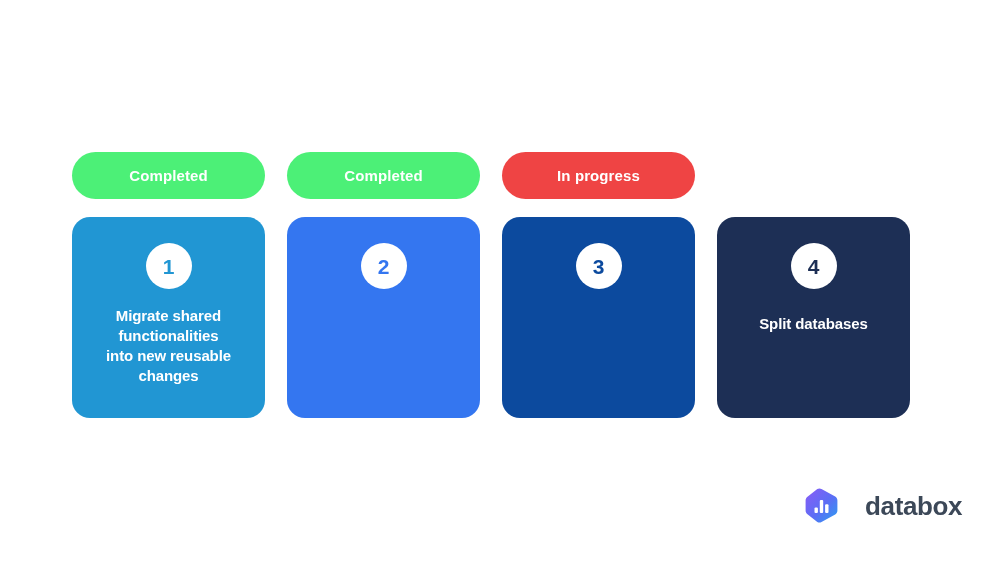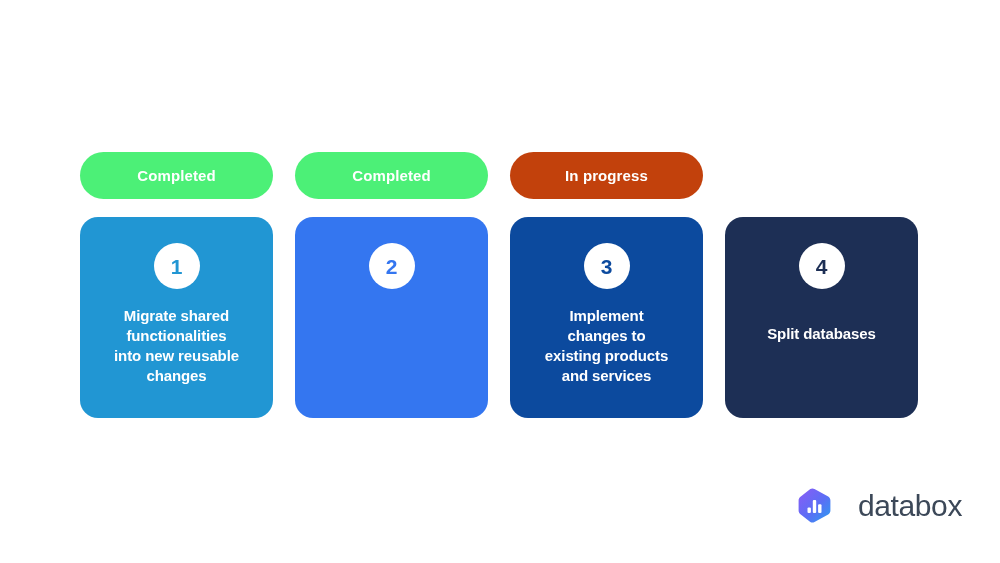--- a/index.html
+++ b/index.html
@@ -18,21 +18,21 @@
   #stage {
     position: absolute;
     left: 0; top: 0;
     width: 1000px;
     height: 563px;
   }
 
   
   .roadmap {
     position: absolute;
-    left: 80px;
+    left: 72px;
     top: 152px;
     width: 840px;
     height: 266px;
     display: flex;
     flex-direction: row;
     gap: 22px;
   }
 
   .step {
     width: 193px;
@@ -91,41 +91,41 @@
     margin-top: 17px;
     color: #ffffff;
     font-size: 15px;
     font-weight: bold;
     line-height: 1.33;
     text-align: center;
     white-space: pre-line;
     letter-spacing: -0.1px;
   }
   .card-text.single {
-    margin-top: 35px;
+    margin-top: 25px;
   }
 
   
   .brand {
     position: absolute;
     right: 38px;
     bottom: 40px;
     display: flex;
     flex-direction: row;
     align-items: center;
     gap: 10px;
   }
   .brand-mark {
     width: 33px;
     height: 35px;
     display: block;
   }
   .brand-word {
-    font-size: 30px;
-    font-weight: normal;
+    font-size: 26px;
+    font-weight: bold;
     color: #3c4858;
     line-height: 1;
     letter-spacing: -0.4px;
     margin-left: 17px;
   }
 </style>
 </head>
 <body>
 
 <div id="stage">
@@ -144,27 +144,23 @@
     </div>
 
     <div class="step">
       <div class="badge" style="background: rgb(76, 240, 119);">Completed</div>
       <div class="card" style="background: rgb(52, 118, 240);">
         <div class="num-circle" style="color: rgb(52, 118, 240);">2</div>
       </div>
     </div>
 
     <div class="step">
-      <div class="badge" style="background: #c2410c;">In progress</div>
+      <div class="badge" style="background: #ef4444;">In progress</div>
       <div class="card" style="background: rgb(12, 74, 158);">
         <div class="num-circle" style="color: rgb(12, 74, 158);">3</div>
-        <div class="card-text">Implement
-changes to
-existing products
-and services</div>
       </div>
     </div>
 
     <div class="step">
       <div class="badge empty"></div>
       <div class="card" style="background: rgb(29, 47, 85);">
         <div class="num-circle" style="color: rgb(29, 47, 85);">4</div>
         <div class="card-text single">Split databases</div>
       </div>
     </div>

